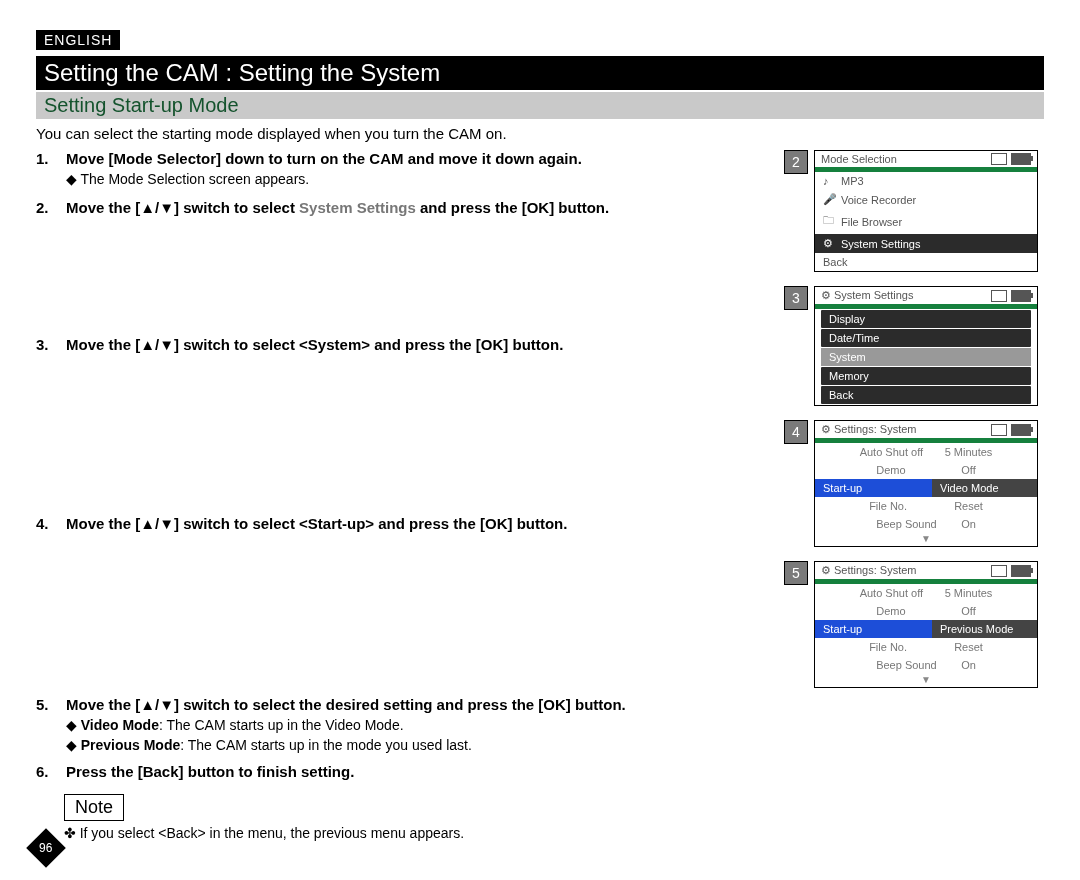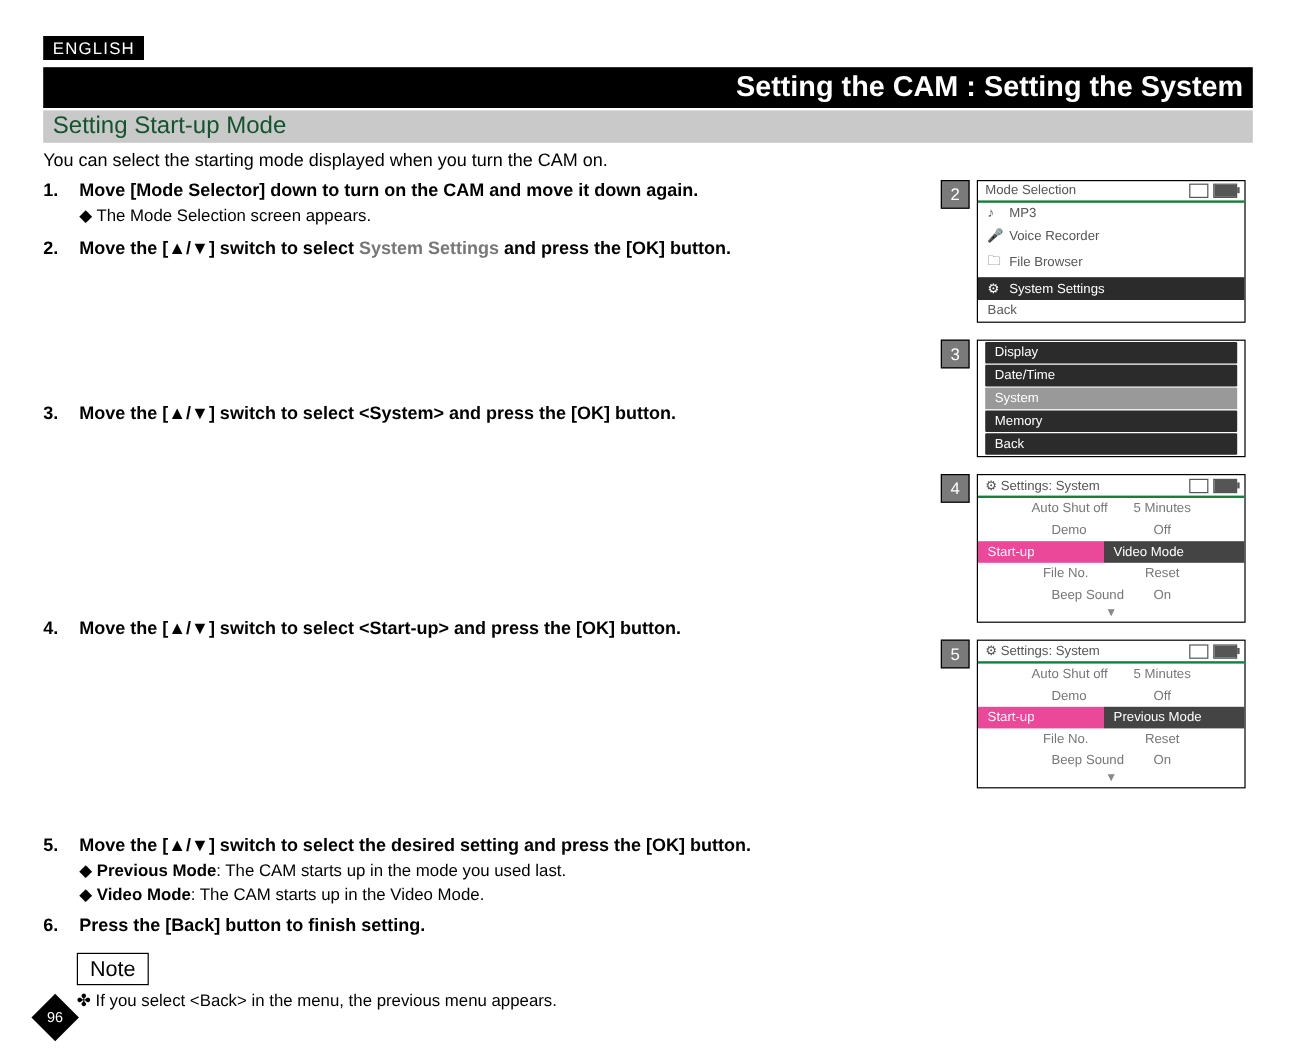--- a/index.html
+++ b/index.html
@@ -23,24 +23,23 @@
     color: #fff;
     font-size: 14px;
     padding: 2px 8px;
     letter-spacing: 1px;
     margin-bottom: 4px;
   }
   .title-bar {
     background: #000;
     color: #fff;
     font-size: 24px;
-    font-weight: 700;
+    font-weight: 400;
     padding: 3px 8px;
     margin-top: 2px;
-    text-align: right;
   }
   .subtitle-bar {
     background: #c9c9c9;
     color: #14532d;
     font-size: 20px;
     font-weight: 300;
     padding: 2px 8px;
     margin-top: 2px;
   }
   .intro {
@@ -143,21 +142,21 @@
     font-size: 11px;
     color: #555;
     background: #fff;
     position: relative;
   }
   .screen-head {
     display: flex;
     justify-content: space-between;
     align-items: center;
     padding: 2px 6px;
-    border-bottom: 2px solid #15803d;
+    border-bottom: 5px solid #15803d;
     font-size: 11px;
   }
   .status-icons {
     display: flex;
     gap: 4px;
     align-items: center;
   }
   .sd-icon, .batt-icon {
     border: 1px solid #555;
     font-size: 8px;
@@ -180,21 +179,21 @@
   .row-icon { width: 12px; display:inline-block; }
   .kvrow {
     display: flex;
     justify-content: center;
     gap: 0;
     padding: 3px 8px;
     font-size: 11px;
   }
   .kvrow .k { width: 85px; color:#777; }
   .kvrow .v { color:#777; }
-  .kvrow.selv .k { background:#ec4899; color:#fff; margin:-3px 0 -3px -8px; padding:3px 4px 3px 8px; width:93px; }
+  .kvrow.selv .k { background:#1d4ed8; color:#fff; margin:-3px 0 -3px -8px; padding:3px 16px 3px 8px; width:93px; }
   .kvrow.selv .v { background:#444; color:#fff; margin:-3px -8px -3px 0; padding:3px 8px; flex:1; }
   .down-caret {
     text-align: center;
     font-size: 10px;
     color: #888;
     padding-bottom: 2px;
   }
 </style>
 </head>
 <body>
@@ -221,22 +220,22 @@
         <li style="margin-top:120px;">
           <span class="bold">Move the [</span><span class="bold arrow-sym">▲/▼</span><span class="bold">] switch to select &lt;System&gt; and press the [OK] button.</span>
           <div class="step-spacer-3"></div>
         </li>
         <li>
           <span class="bold">Move the [</span><span class="bold arrow-sym">▲/▼</span><span class="bold">] switch to select &lt;Start-up&gt; and press the [OK] button.</span>
           <div class="step-spacer-4"></div>
         </li>
         <li>
           <span class="bold">Move the [</span><span class="bold arrow-sym">▲/▼</span><span class="bold">] switch to select the desired setting and press the [OK] button.</span>
+          <div class="sub"><span class="bold">Video Mode</span><span>: The CAM starts up in the Video Mode.</span></div>
           <div class="sub"><span class="bold">Previous Mode</span><span>: The CAM starts up in the mode you used last.</span></div>
-          <div class="sub"><span class="bold">Video Mode</span><span>: The CAM starts up in the Video Mode.</span></div>
         </li>
         <li style="margin-top:10px;">
           <span class="bold">Press the [Back] button to finish setting.</span>
         </li>
       </ol>
 
       <div class="note-box">Note</div>
       <div class="note-line">If you select &lt;Back&gt; in the menu, the previous menu appears.</div>
     </div>
 
@@ -272,20 +271,29 @@
             </div>
           <div class="row">
               <span>Back</span>
             </div>
         </div>
       </div>
 
       <div class="screen-wrap">
         <div class="screen-num">3</div>
         <div class="screen">
+          <div class="screen-head">
+            <span><span>⚙</span> <span>System Settings</span></span>
+            <span class="status-icons">
+              <span class="sd-icon"></span>
+              <span class="batt-icon">
+                  <span class="batt-fill"></span>
+                </span>
+            </span>
+          </div>
           <div class="row box">
               <span>Display</span>
             </div>
           <div class="row box">
               <span>Date/Time</span>
             </div>
           <div class="row boxgray">
               <span>System</span>
             </div>
           <div class="row box">

